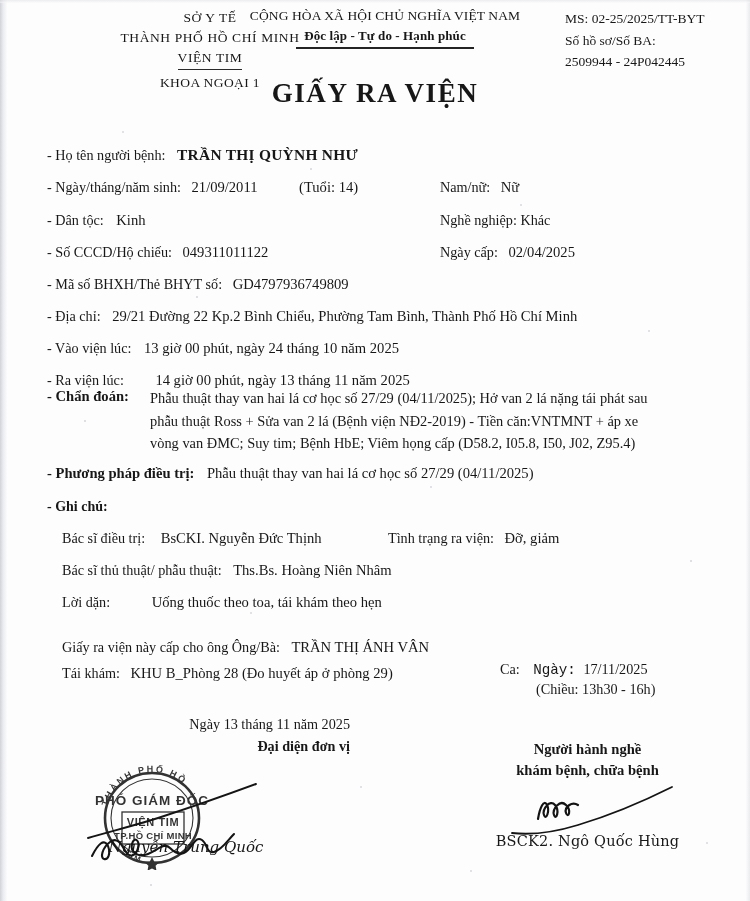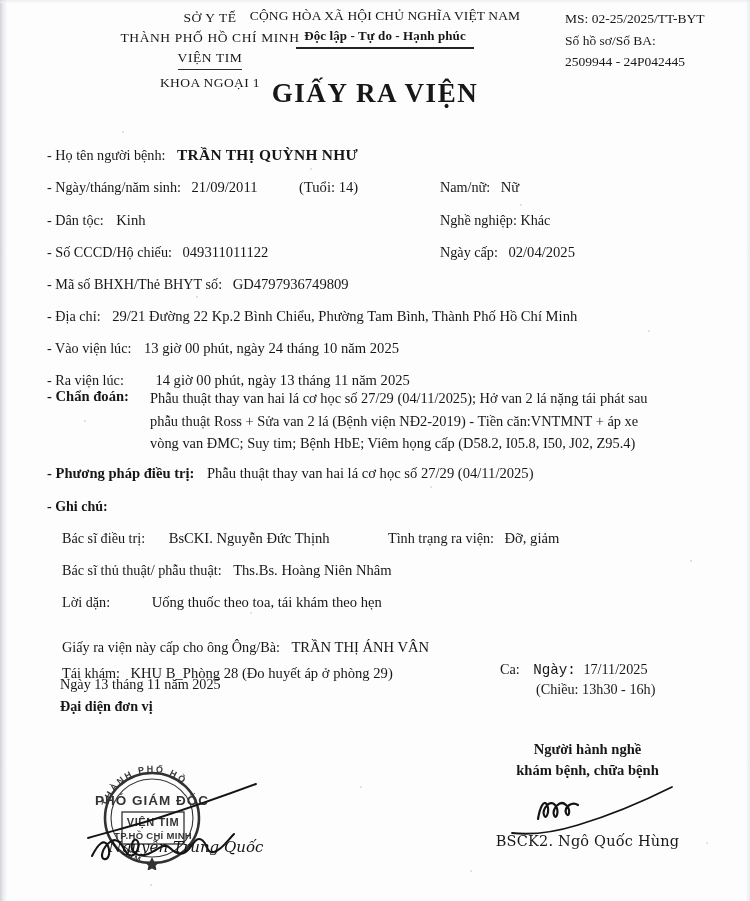--- a/index.html
+++ b/index.html
@@ -42,21 +42,21 @@
   
   .row{font-size:14.2px;line-height:19px;white-space:nowrap;}
   .lbl{}
   .b{font-weight:700;}
   .val{font-size:14.6px;}
   .name-val{font-size:15.4px;letter-spacing:.3px;}
 
   .diag-label{left:47px;top:388px;font-size:14.6px;font-weight:700;}
   .diag-body{left:150px;top:387px;width:578px;font-size:14.4px;line-height:22.5px;}
 
-  .sig-left{left:60px;top:676px;width:290px;text-align:left;}
+  .sig-left{left:60px;top:716px;width:290px;text-align:right;}
   .sig-left .date{font-size:14.2px;}
   .sig-left .role{font-size:14.2px;font-weight:700;margin-top:5px;}
   .sig-right{left:455px;top:718px;width:265px;text-align:center;margin-top:21px;}
   .sig-right .role{font-size:14.6px;font-weight:700;line-height:21px;}
   .sig-right .docname{font-size:14.5px;margin-top:52px;letter-spacing:.2px;
     font-family:"DejaVu Serif",serif;}
 
   
   .stamp{position:absolute;left:88px;top:758px;width:160px;height:112px;}
   .stamp svg{display:block;}
@@ -155,21 +155,21 @@
 
   <div class="abs row" style="left:47px;top:464px;">
     <span class="b" style="font-size:14.6px;">- Phương pháp điều trị:</span>
     <span class="val" style="margin-left:9px;">Phẫu thuật thay van hai lá cơ học số 27/29 (04/11/2025)</span>
   </div>
 
   <div class="abs row b" style="left:47px;top:497px;font-size:14px;">- Ghi chú:</div>
 
   <div class="abs row" style="left:62px;top:529px;">
     <span class="lbl">Bác sĩ điều trị:</span>
-    <span class="val" style="margin-left:20px;">BsCKI. Nguyễn Đức Thịnh</span>
+    <span class="val" style="margin-left:12px;">BsCKI. Nguyễn Đức Thịnh</span>
   </div>
   <div class="abs row" style="left:388px;top:529px;">
     <span class="lbl">Tình trạng ra viện:</span>
     <span class="val" style="margin-left:7px;">Đỡ, giảm</span>
   </div>
 
   <div class="abs row" style="left:62px;top:593px;">
     <span class="lbl">Lời dặn:</span>
     <span class="val" style="margin-left:38px;">Uống thuốc theo toa, tái khám theo hẹn</span>
   </div>

